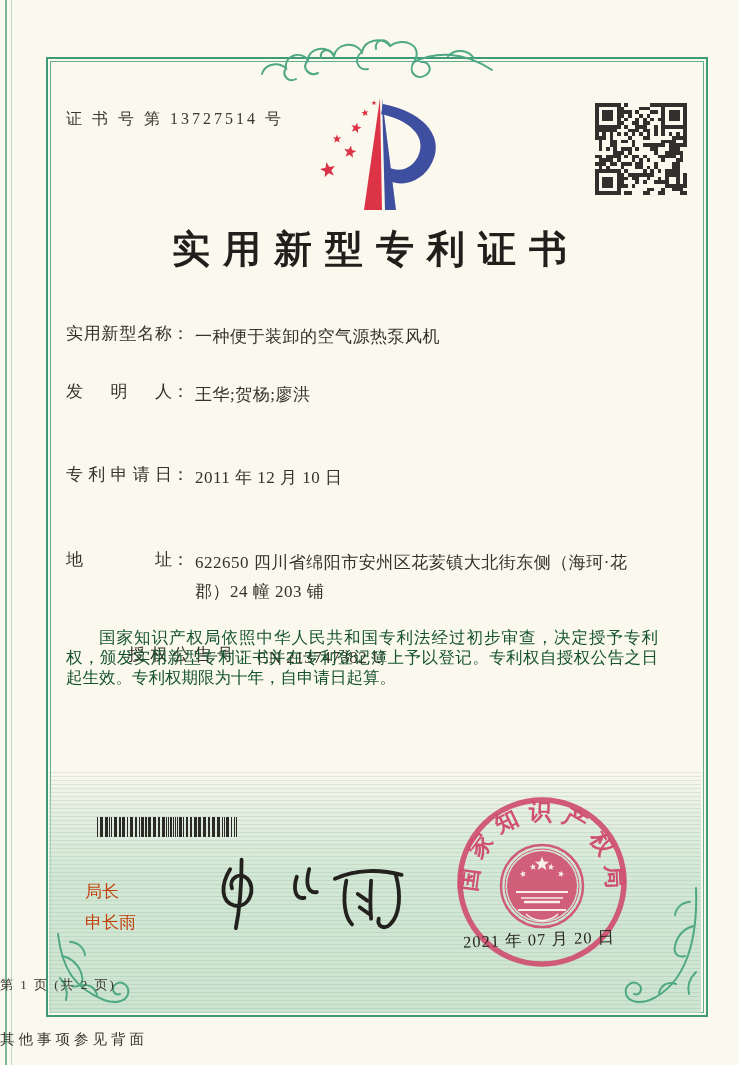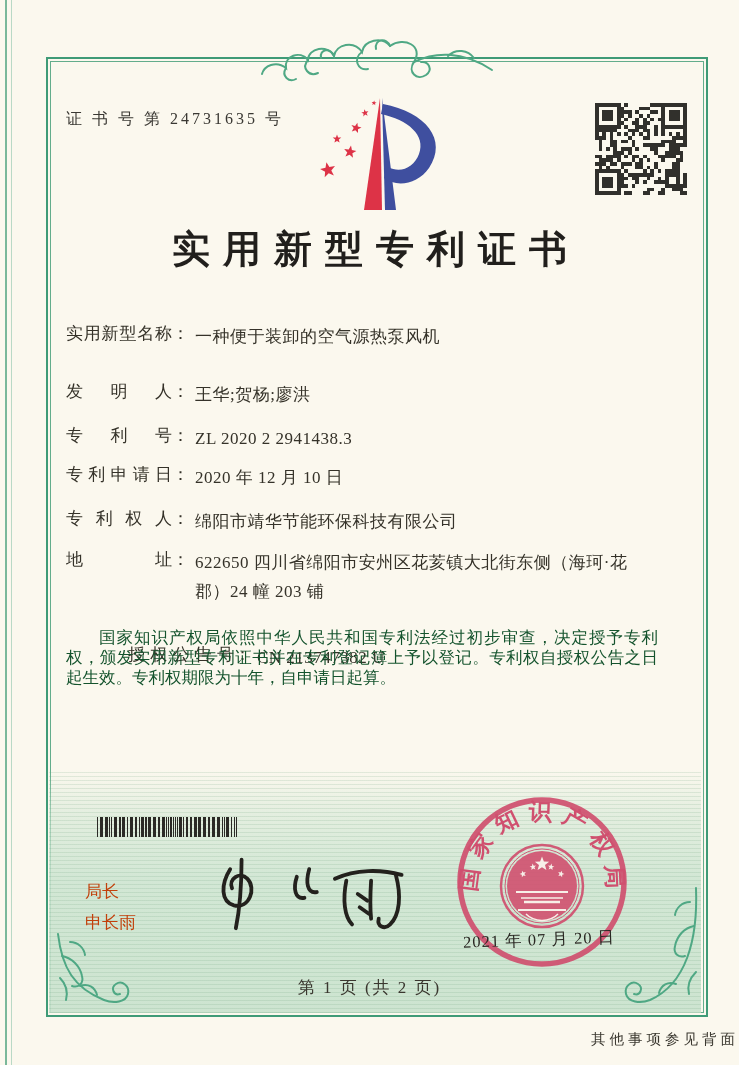--- a/index.html
+++ b/index.html
@@ -30,22 +30,22 @@
   .paras{position:absolute;left:66px;top:628px;width:592px;font-size:16.5px;line-height:20px;
     text-align:justify;color:#14532d;}
   .paras p{margin:0;text-indent:2em;}
   .barcode{position:absolute;left:97px;top:817px;width:162px;height:20px;display:flex;align-items:stretch;}
   .barcode i{display:block;height:100%;background:#2b2a26;}
   .signer{position:absolute;left:85px;top:876px;font-size:17px;line-height:31px;color:#c2410c;}
   .signature{position:absolute;left:213px;top:852px;}
   .seal{position:absolute;left:452px;top:792px;}
   .seal-date{position:absolute;left:463px;top:929px;font-size:16.5px;letter-spacing:1px;
     color:#2a2823;transform:rotate(-2deg);}
-  .page-indicator{left:0;right:0;top:976px;text-align:center;font-size:17px;letter-spacing:2px;color:#3a372f;}
-  .back-note{left:0;right:0;top:1030px;text-align:right;font-size:14.5px;letter-spacing:4px;color:#3a372f;}
+  .page-indicator{left:0;right:0;top:976px;text-align:left;font-size:13px;letter-spacing:2px;color:#3a372f;}
+  .back-note{left:0;right:0;top:1030px;text-align:left;font-size:14.5px;letter-spacing:4px;color:#3a372f;}
   .logo{position:absolute;left:298px;top:90px;}
   .qr{position:absolute;left:595px;top:103px;width:92px;height:92px;display:grid;
     grid-template-columns:repeat(25,1fr);grid-template-rows:repeat(25,1fr);}
   .qr i{background:transparent;}
   .qr i.on{background:#31302c;}
   .orn-top{position:absolute;left:258px;top:30px;}
   .orn-bl{position:absolute;left:52px;top:926px;}
   .orn-br{position:absolute;left:618px;top:880px;transform:scaleX(-1);}
   svg .curl{fill:none;stroke:#4fa884;stroke-width:2;stroke-linecap:round;}
 </style>
@@ -77,21 +77,21 @@
     <path class="curl" d="M18,16 c8,0 14,6 15,13"></path>
   </svg>
   <svg class="orn-br" width="84" height="130" viewBox="0 0 84 130">
     <path class="curl" d="M6,8 C4,60 16,104 52,120 C62,124 74,122 76,114 C78,106 70,100 64,104 C58,108 62,116 68,114"></path>
     <path class="curl" d="M8,46 c10,2 17,10 19,20 c2,8 -4,12 -10,10"></path>
     <path class="curl" d="M26,104 c8,-3 15,1 17,9"></path>
     <path class="curl" d="M6,92 c6,6 9,14 7,22"></path>
     <path class="curl" d="M12,22 c8,0 14,6 15,13"></path>
   </svg>
 
-  <div class="txt certno">证 书 号 第 24731635 号</div>
+  <div class="txt certno">证 书 号 第 13727514 号</div>
 
   <svg class="logo" width="160" height="128" viewBox="0 0 160 128">
     <polygon points="66,120 82,8 84,120" fill="#dd3347"></polygon>
     <polygon points="87,120 84,8 98,120" fill="#3f4f9f"></polygon>
     <path d="M85,14 C128,22 150,50 131,78 C120,94 99,98 86,88 L90,77 C103,84 116,77 121,64 C128,45 110,30 83,24 Z" fill="#3f4f9f"></path>
     <g id="logo-stars" fill="#dd3347">
         <polygon points="28.4,72.2 31.4,76.9 37.0,76.1 33.3,80.4 35.9,85.4 30.7,83.3 26.7,87.3 27.1,81.7 22.1,79.1 27.5,77.7"></polygon>
         <polygon points="53.0,55.6 53.9,60.1 58.4,60.9 54.4,63.2 55.0,67.8 51.6,64.7 47.4,66.6 49.3,62.4 46.2,59.1 50.7,59.6"></polygon>
         <polygon points="39.0,44.5 40.1,47.5 43.3,47.6 40.8,49.6 41.6,52.6 39.0,50.9 36.4,52.6 37.2,49.6 34.7,47.6 37.9,47.5"></polygon>
         <polygon points="59.4,32.7 59.8,36.5 63.5,37.6 60.0,39.2 60.0,43.1 57.4,40.2 53.8,41.5 55.7,38.1 53.4,35.1 57.1,35.9"></polygon>
@@ -729,28 +729,22 @@
     </div>
 
   <div class="txt title">实用新型专利证书</div>
 
   <div class="field-row" style="top:322px">
     <span class="flabel">实用新型名称</span><span class="fcolon">：</span><span class="fvalue">一种便于装卸的空气源热泵风机</span>
   </div>
   <div class="field-row" style="top:380px">
     <span class="flabel">发明人</span><span class="fcolon">：</span><span class="fvalue">王华;贺杨;廖洪</span>
   </div>
-  <div class="field-row" style="top:424px">
-    <span class="flabel">专利号</span><span class="fcolon">：</span><span class="fvalue">ZL 2020 2 2941438.3</span>
-  </div>
   <div class="field-row" style="top:463px">
-    <span class="flabel">专利申请日</span><span class="fcolon">：</span><span class="fvalue">2020 年 12 月 10 日</span>
-  </div>
-  <div class="field-row" style="top:507px">
-    <span class="flabel">专利权人</span><span class="fcolon">：</span><span class="fvalue">绵阳市靖华节能环保科技有限公司</span>
+    <span class="flabel">专利申请日</span><span class="fcolon">：</span><span class="fvalue">2011 年 12 月 10 日</span>
   </div>
   <div class="field-row" style="top:548px">
     <span class="flabel">地址</span><span class="fcolon">：</span><span class="fvalue">622650 四川省绵阳市安州区花荄镇大北街东侧（海珂·花郡）24 幢 203 铺</span>
   </div>
 
   <div class="grant-row">
     <span class="grant-right">
       <span class="flabel">授权公告号</span><span class="fcolon">：</span><span class="fvalue">CN 213747382 U</span>
     </span>
   </div>

